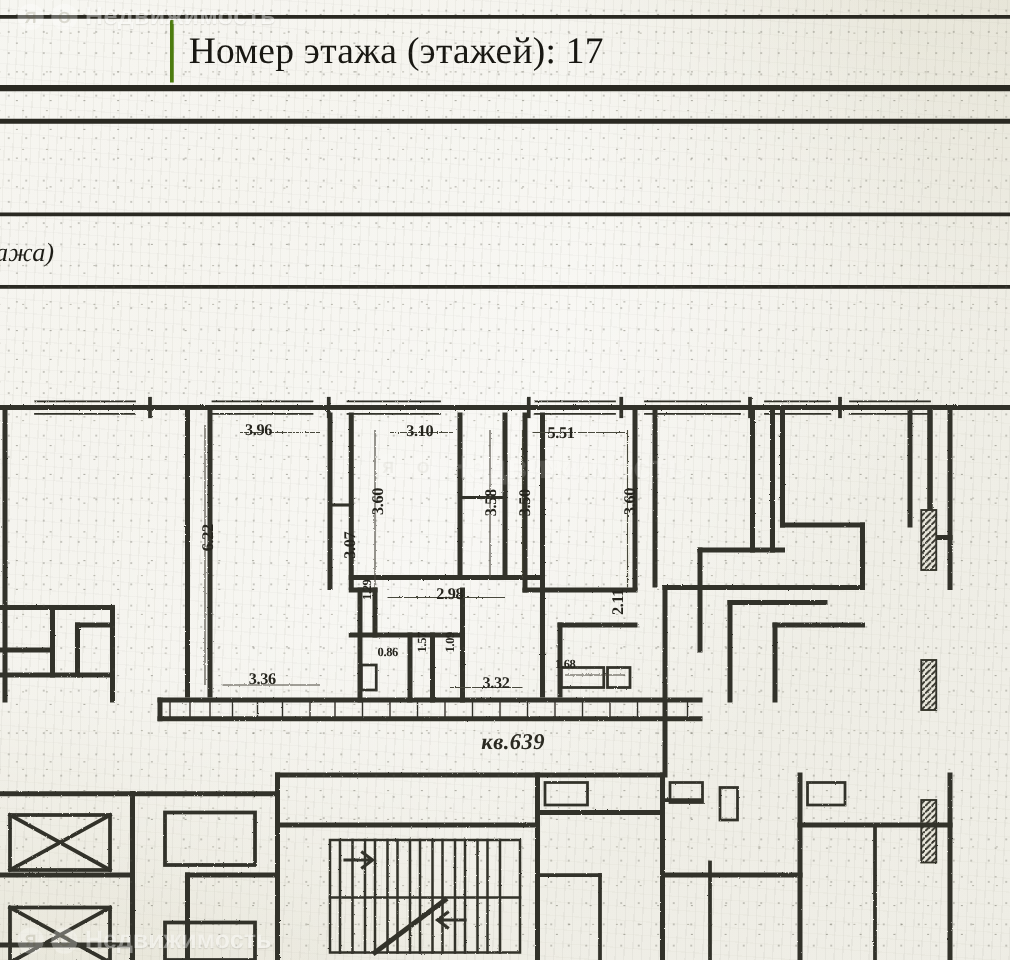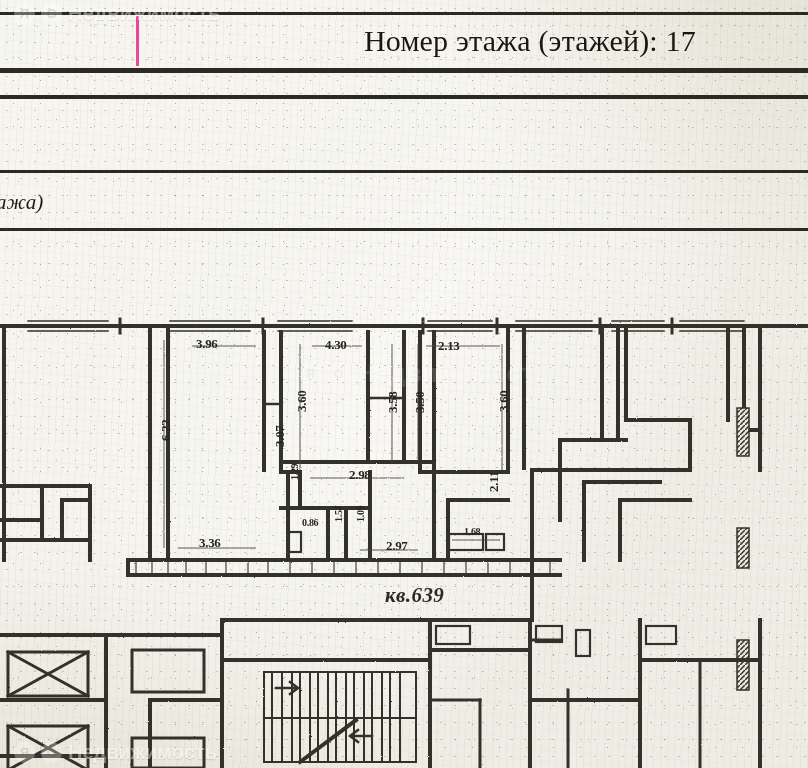--- a/index.html
+++ b/index.html
@@ -33,24 +33,23 @@
       repeating-linear-gradient(92deg, rgba(120,118,105,.35) 0 1px, transparent 1px 7px),
       repeating-linear-gradient(4deg, rgba(140,138,124,.25) 0 1px, transparent 1px 11px);
   }
 
   
   .rule { position:absolute; left:0; width:808px; background:#2a2922; }
 
   
   #hdr-box {
     position:absolute;
-    border-left:3px solid #ec4899;
+    border-left:3px solid #4d7c0f;
     display:flex; align-items:center;
     padding-left:12px;
-    justify-content:flex-end;
   }
   #hdr-title {
     font-size:30px; color:#181712;
     letter-spacing:.2px; white-space:nowrap;
     font-family:"Liberation Serif", serif;
   }
   #left-frag {
     position:absolute;
     font-size:21px; font-style:italic; color:#1d1c16;
     font-family:"Liberation Serif", serif;
@@ -99,21 +98,21 @@
     font-size:13px; font-weight:700;
     color:#26251e;
     white-space:nowrap;
     letter-spacing:-.3px;
   }
   .dim.v  { transform:rotate(-90deg); transform-origin:left top; }
   .dim.sm { font-size:10px; }
   #apt-label {
     position:absolute;
     font-family:"Liberation Serif", serif;
-    font-size:21px; font-style:italic; font-weight:700;
+    font-size:18px; font-style:italic; font-weight:700;
     color:#2b2a22; white-space:nowrap;
     letter-spacing:.4px;
   }
 
   .grain-over {
     position:absolute; inset:0; pointer-events:none;
     opacity:.30;
     background-image:
       radial-gradient(#58574c 0.55px, transparent 0.65px);
     background-size:14px 17px;
@@ -358,37 +357,37 @@
     <path d="M192,346 L256,346"></path>
     <path d="M312,346 L362,346"></path>
     <path d="M426,346 L500,346"></path>
   </g>
 </svg>
 
 <div class="grain-over"></div>
 
 <div id="dims">
     <div class="dim" style="left: 196px; top: 336px;">3.96</div>
-    <div class="dim" style="left: 325px; top: 337px;">4.30</div>
-    <div class="dim" style="left: 438px; top: 338px;">2.13</div>
+    <div class="dim" style="left: 325px; top: 337px;">3.10</div>
+    <div class="dim" style="left: 438px; top: 338px;">5.51</div>
     <div class="dim v" style="left: 294px; top: 412px;">3.60</div>
     <div class="dim v" style="left: 385px; top: 413px;">3.58</div>
     <div class="dim v" style="left: 412px; top: 413px;">3.50</div>
     <div class="dim v" style="left: 496px; top: 412px;">3.60</div>
     <div class="dim v" style="left: 158px; top: 441px;">6.22</div>
     <div class="dim v" style="left: 272px; top: 447px;">3.07</div>
     <div class="dim v sm" style="left: 289px; top: 480px;">1.29</div>
     <div class="dim" style="left: 349px; top: 467px;">2.98</div>
     <div class="dim v" style="left: 486px; top: 492px;">2.11</div>
     <div class="dim sm" style="left: 302px; top: 517px;">0.86</div>
     <div class="dim v sm" style="left: 333px; top: 522px;">1.57</div>
     <div class="dim v sm" style="left: 355px; top: 522px;">1.09</div>
-    <div class="dim sm" style="left: 464px; top: 526px;">1.68</div>
+    <div class="dim sm" style="left: 444px; top: 526px;">1.68</div>
     <div class="dim" style="left: 199px; top: 535px; text-align: center;">3.36</div>
-    <div class="dim" style="left: 386px; top: 538px;">2.97</div>
+    <div class="dim" style="left: 386px; top: 538px;">3.32</div>
   </div>
 
 <div id="apt-label" style="left:385px; top:583px;">кв.639</div>
 
 <div class="wm" id="wm-top">
   <span class="wm-disc">Я</span>
   <span class="wm-disc">О</span>
   <span class="wm-text">Недвижимость</span>
 </div>
 

